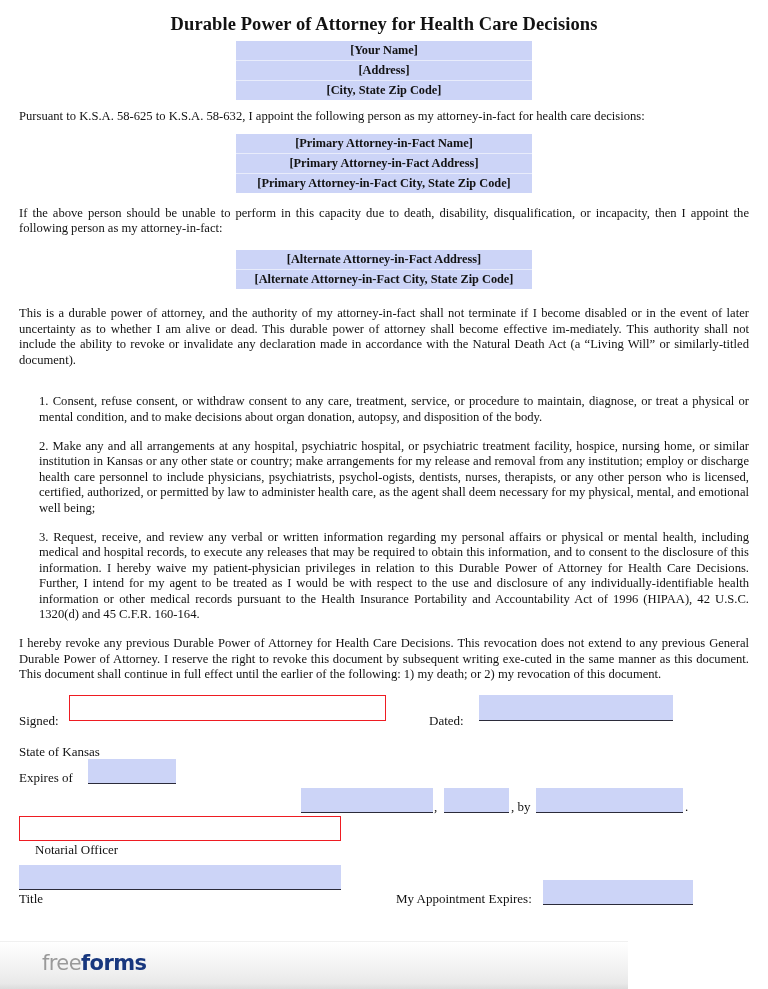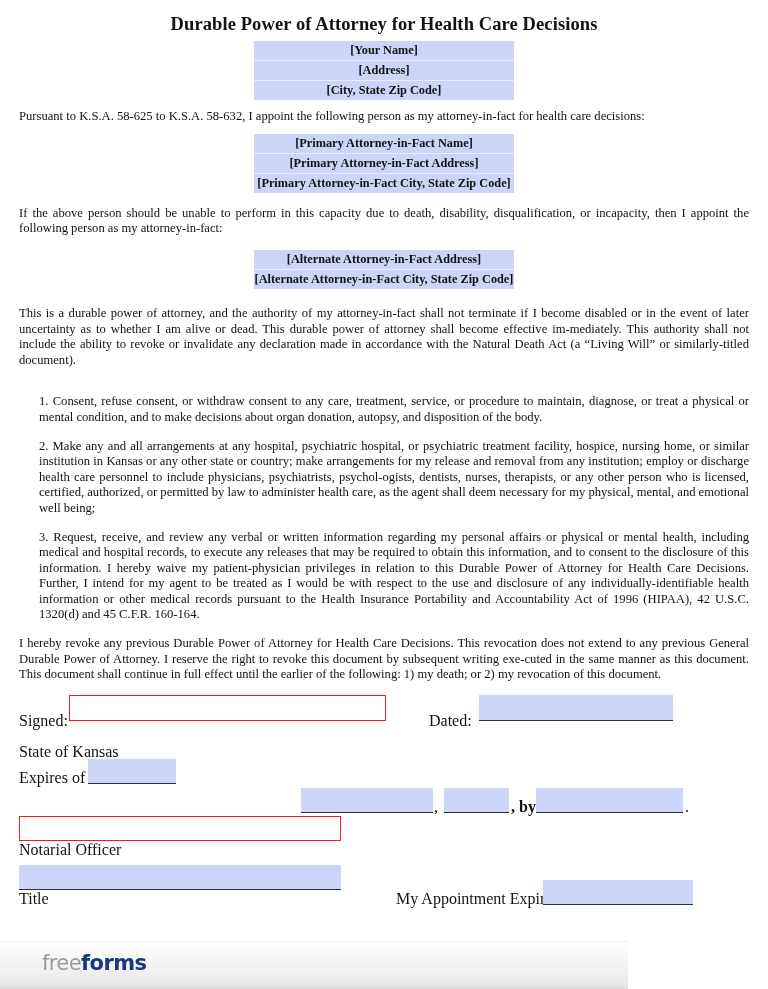--- a/index.html
+++ b/index.html
@@ -36,21 +36,21 @@
     text-align: center;
     font-size: 18.5px;
     font-weight: bold;
     letter-spacing: 0.1px;
     margin: 13px 0 6px 0;
     line-height: 1.2;
   }
 
   
   .party-block {
-    width: 260px;
+    width: 296px;
     margin: 0 auto;
   }
   .party-row {
     background: #ccd4f7;
     text-align: center;
     font-weight: bold;
     font-size: 12.3px;
     line-height: 19px;
     height: 19px;
     border-bottom: 1px solid #e8ecfb;
@@ -75,21 +75,21 @@
   }
   .nojust { text-align: left; }
 
   
   .sig-area {
     position: relative;
     margin-top: 16px;
     height: 210px;
   }
   .lbl {
-    font-size: 16px;
+    font-size: 13px;
     line-height: 16px;
     white-space: nowrap;
   }
 
   .abs { position: absolute; }
 
   .redbox {
     border: 1.4px solid #ee1c22;
     background: #ffffff;
     box-sizing: border-box;
@@ -193,26 +193,26 @@
       <div class="abs bluefill ruleline" style="left:460px; top:-4px; width:194px; height:26px;"></div>
 
       <div class="abs lbl" style="left:0px; top:45px;">State of Kansas</div>
 
       <div class="abs lbl" style="left:0px; top:71px;">Expires of</div>
       <div class="abs bluefill ruleline" style="left:69px; top:60px; width:88px; height:25px;"></div>
 
       <div class="abs bluefill ruleline" style="left:282px; top:89px; width:132px; height:25px;"></div>
       <div class="abs lbl" style="left:415px; top:100px;">,</div>
       <div class="abs bluefill ruleline" style="left:425px; top:89px; width:65px; height:25px;"></div>
-      <div class="abs lbl" style="left:492px; top:100px;font-weight:bold;">, by</div>
+      <div class="abs lbl" style="left:492px; top:100px;">, by</div>
       <div class="abs bluefill ruleline" style="left:517px; top:89px; width:147px; height:25px;"></div>
       <div class="abs lbl" style="left:666px; top:100px;">.</div>
 
       <div class="abs redbox" style="left:0px; top:117px; width:322px; height:25px;"></div>
-      <div class="abs lbl" style="left:0px; top:143px;">Notarial Officer</div>
+      <div class="abs lbl" style="left:16px; top:143px;">Notarial Officer</div>
 
       <div class="abs bluefill ruleline" style="left:0px; top:166px; width:322px; height:25px;"></div>
       <div class="abs lbl" style="left:0px; top:192px;">Title</div>
 
       <div class="abs lbl" style="left:377px; top:192px;">My Appointment Expires:</div>
       <div class="abs bluefill ruleline" style="left:524px; top:181px; width:150px; height:25px;"></div>
 
     </div>
 
   </div>

